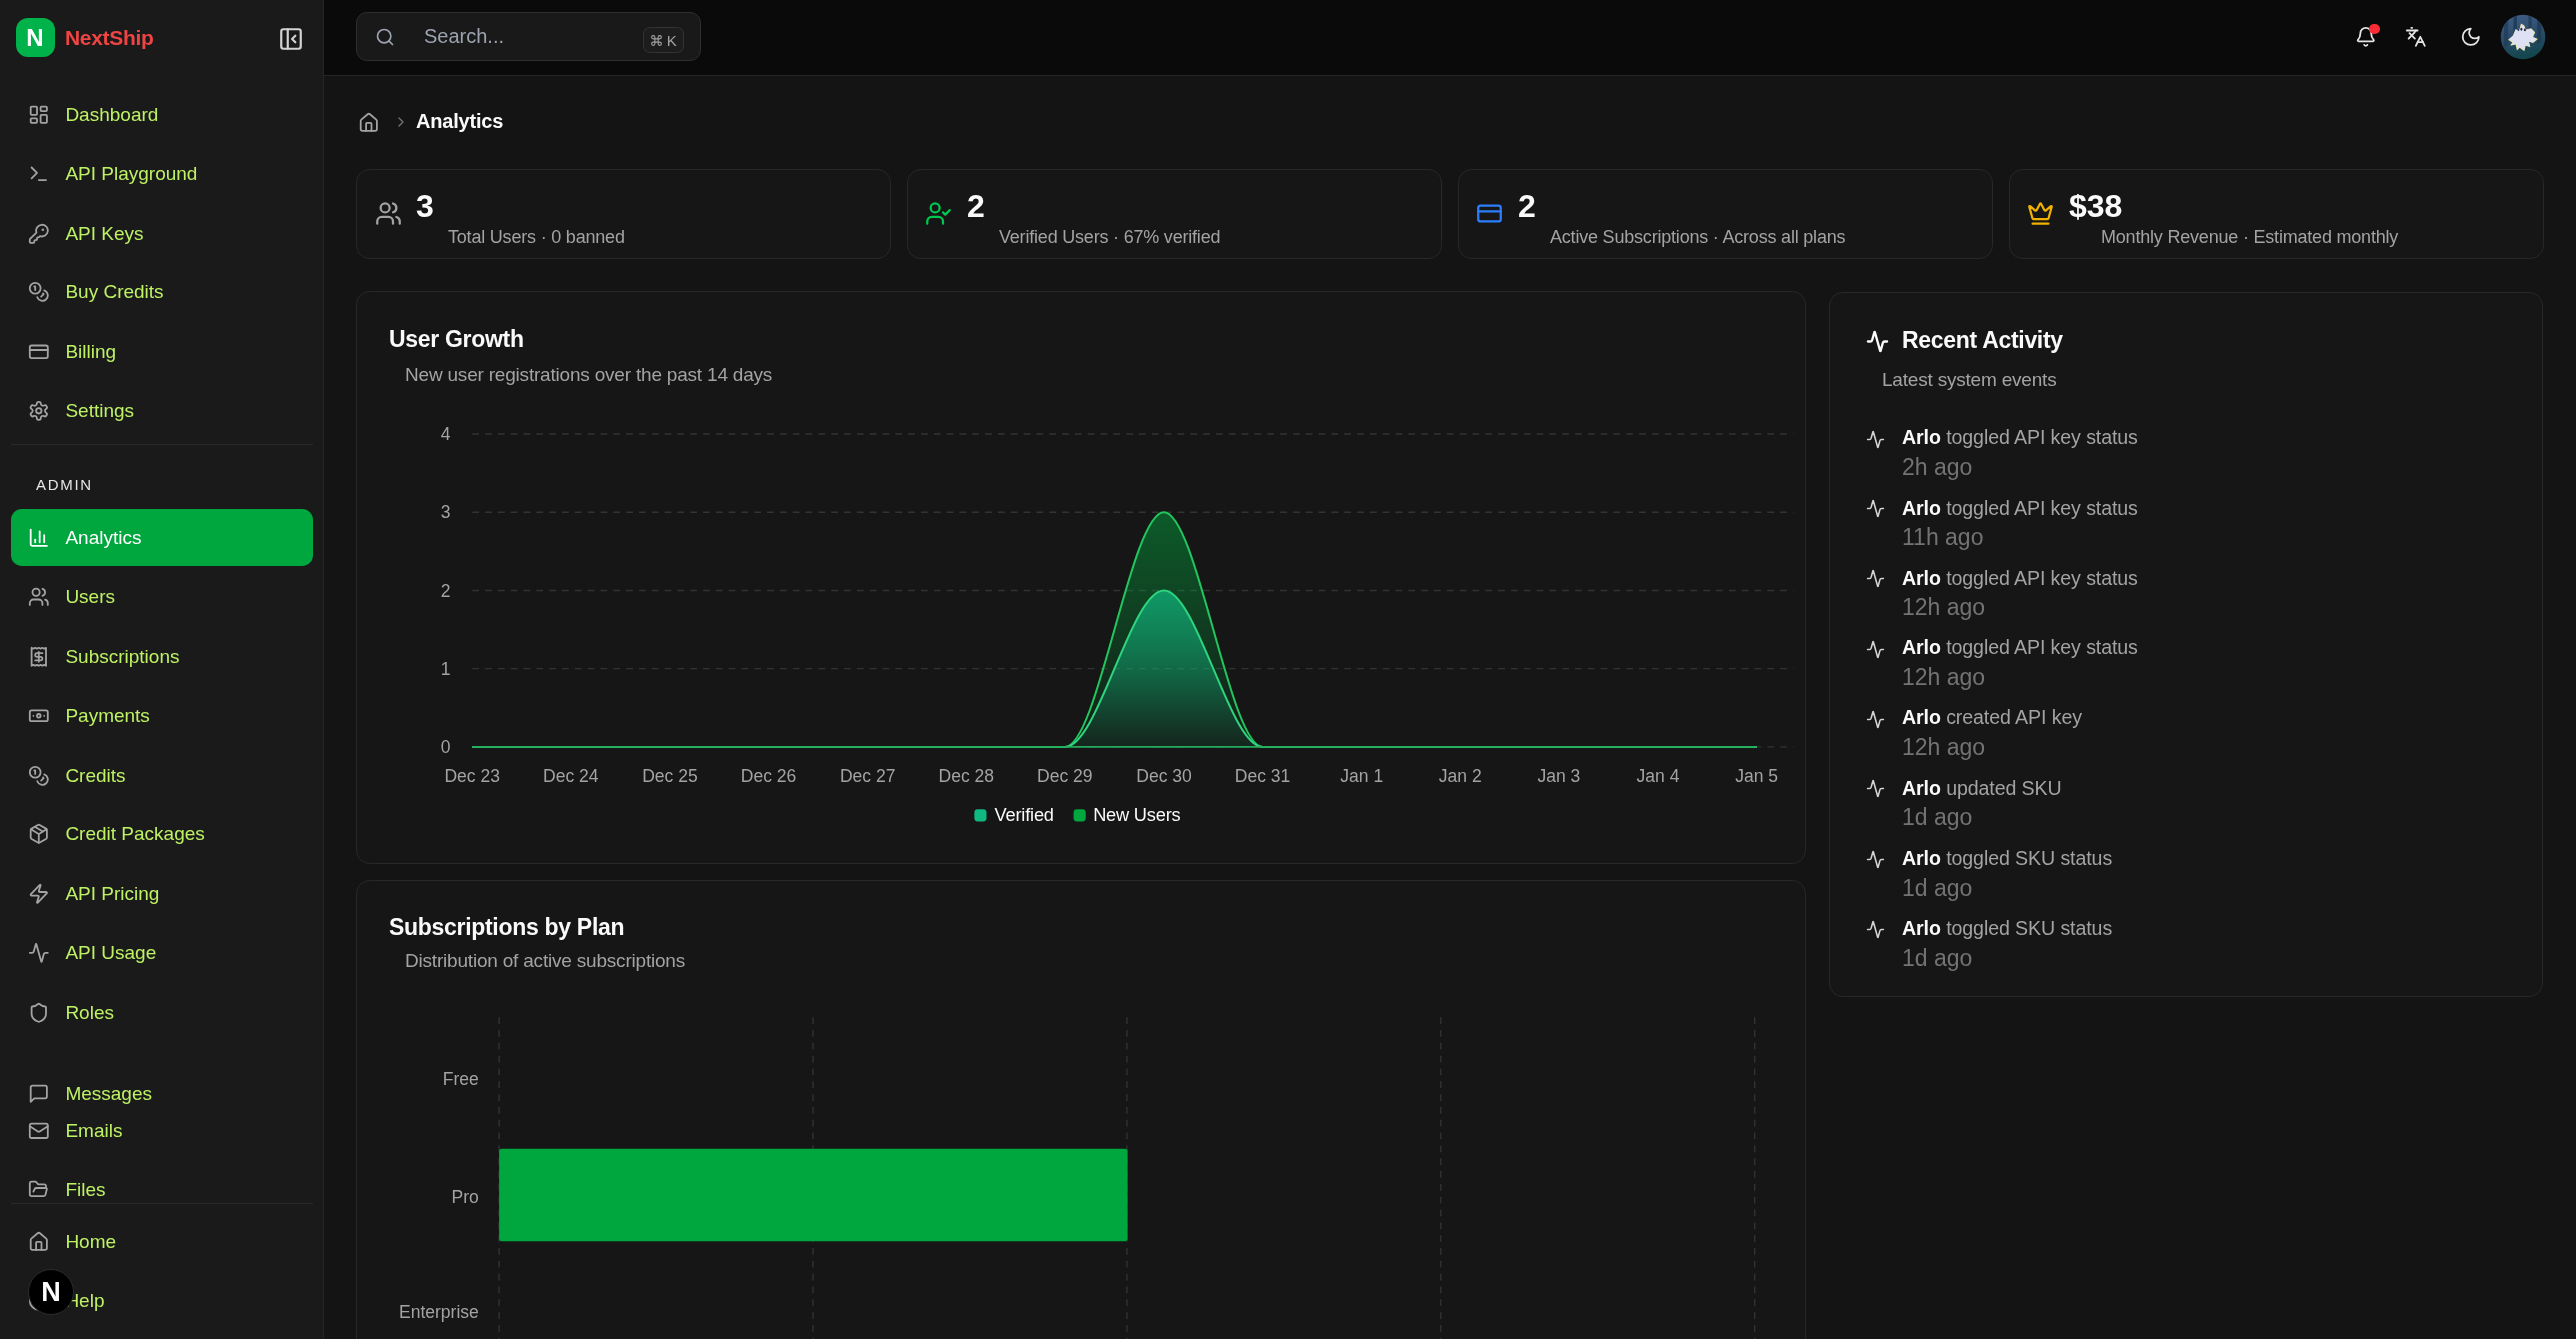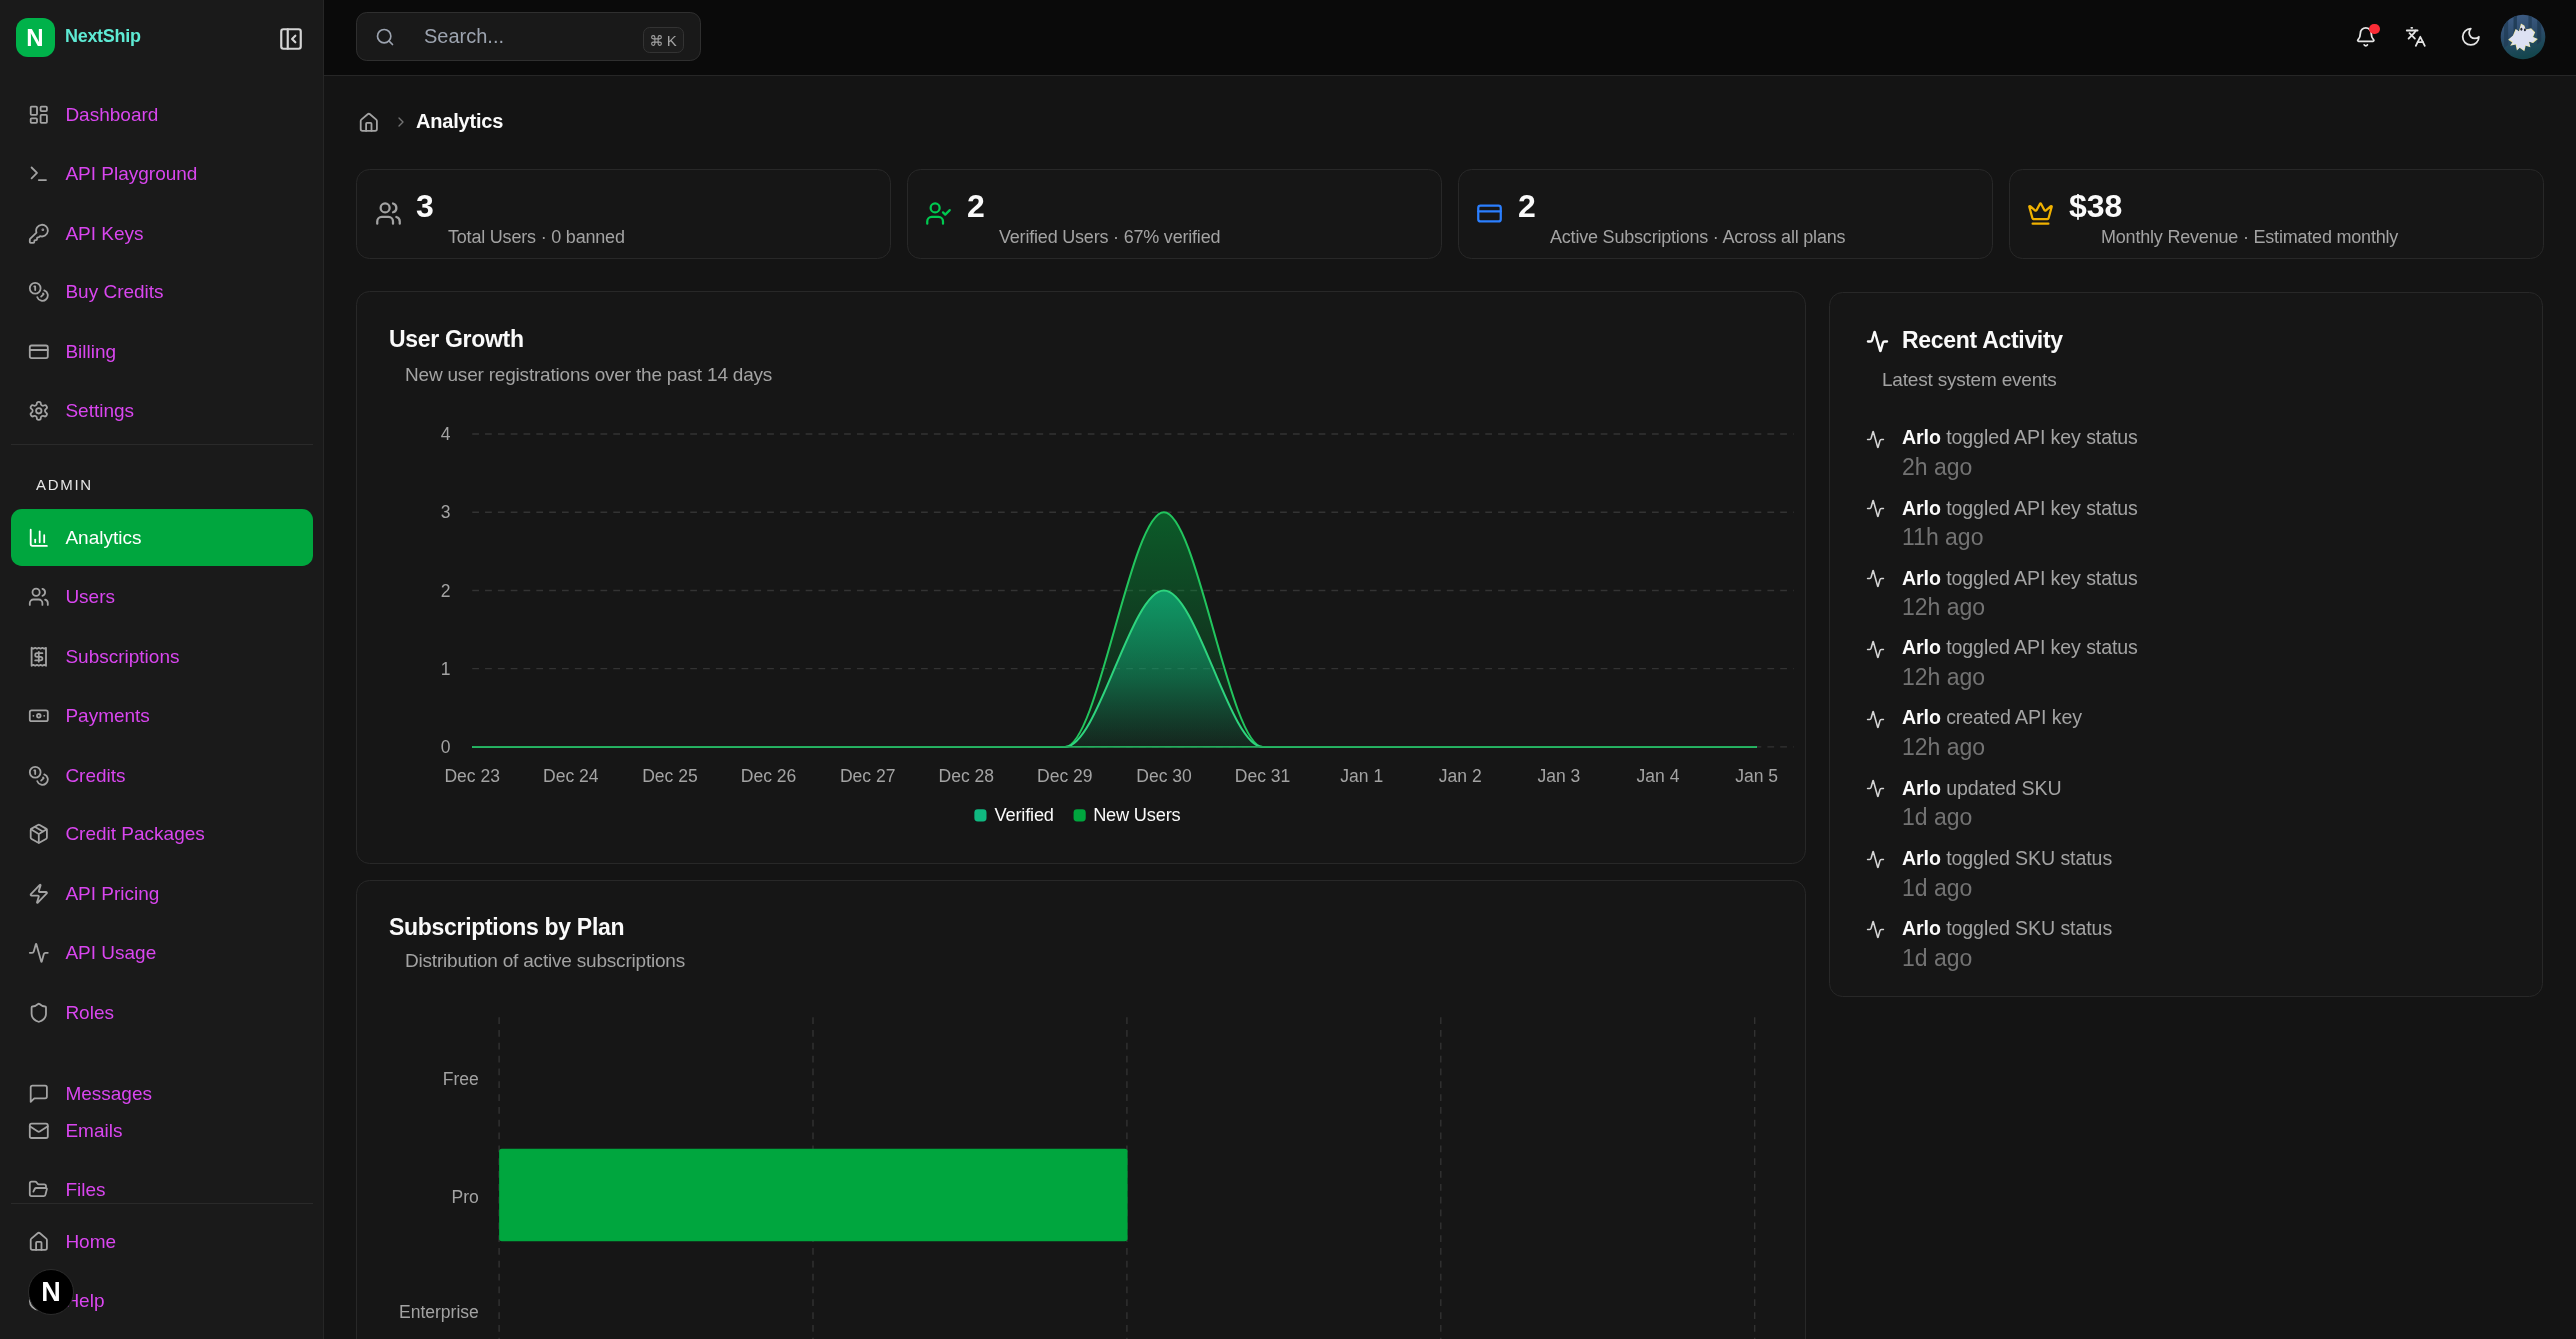--- a/index.html
+++ b/index.html
@@ -5,40 +5,40 @@
   * { margin:0; padding:0; box-sizing:border-box; }
   html,body { width:2576px; height:1339px; overflow:hidden; background:#141414;
     font-family:"Liberation Sans", sans-serif; }
   @media (max-width: 1620px) { body { zoom:0.5; } }
   .abs { position:absolute; }
   svg.ic { display:block; flex:none; }
   #sidebar { position:absolute; left:0; top:0; width:324px; height:1339px;
     background:#1a1a1a; border-right:1.4px solid #262626; }
   .navrow { position:absolute; left:10.8px; width:302px; height:57px;
     display:flex; align-items:center; padding-left:17px; border-radius:10.8px;
-    color:#d946ef; font-size:19px; }
+    color:#bef264; font-size:19px; }
   .navrow svg { margin-right:16px; }
   .navrow.active { background:#00a63e; color:#ffffff; }
   .sep { position:absolute; left:10.8px; width:302px; height:1.4px; background:#2a2a2a; }
   #header { position:absolute; left:324px; top:0; width:2252px; height:76px;
     background:#0a0a0a; border-bottom:1.4px solid #262626; }
   .card { position:absolute; background:#161616; border:1.4px solid #282828; border-radius:13.5px; }
   .ctitle { position:absolute; color:#fafafa; font-size:23px; font-weight:700; letter-spacing:-0.3px; white-space:nowrap; }
   .csub { position:absolute; color:#a3a3a3; font-size:19px; letter-spacing:-0.2px; white-space:nowrap;margin-left:16px; }
   .statnum { position:absolute; color:#fafafa; font-size:32px; font-weight:700; line-height:32px; }
   .statlab { position:absolute; color:#a3a3a3; font-size:18px; letter-spacing:-0.2px; line-height:20px; white-space:nowrap;margin-left:32px; }
   .aititle { position:absolute; color:#a3a3a3; font-size:19.6px; letter-spacing:-0.1px; white-space:nowrap; }
   .aititle b { color:#fafafa; font-weight:700; }
   .aitime { position:absolute; color:#737373; font-size:23px; }
 </style>
 </head>
 <body>
 <div id="sidebar">
 <div class="abs" style="left:15.5px;top:18px;width:39px;height:39px;border-radius:12px;background:#00b24a;color:#fff;font-weight:700;font-size:24px;display:flex;align-items:center;justify-content:center">N</div>
-<div class="abs" style="left:65px;top:26px;font-size:18px;font-weight:700;letter-spacing:-0.3px;color:#5eead4">NextShip</div>
+<div class="abs" style="left:65px;top:26px;font-size:21px;font-weight:700;letter-spacing:-0.3px;color:#ef4444">NextShip</div>
 <svg class="ic" width="26" height="26" viewBox="0 0 24 24" fill="none" stroke="#d4d4d4" stroke-width="2" stroke-linecap="round" stroke-linejoin="round" style="position:absolute;left:278px;top:26px">
       <rect width="18" height="18" x="3" y="3" rx="2"></rect>
       <path d="M9 3v18"></path>
       <path d="m16 15-3-3 3-3"></path>
     </svg>
 <div class="navrow" style="top:86px">
       <svg class="ic" width="21.6" height="21.6" viewBox="0 0 24 24" fill="none" stroke="#a3a3a3" stroke-width="2" stroke-linecap="round" stroke-linejoin="round">
         <rect width="7" height="9" x="3" y="3" rx="1"></rect>
         <rect width="7" height="5" x="14" y="3" rx="1"></rect>
         <rect width="7" height="9" x="14" y="12" rx="1"></rect>

